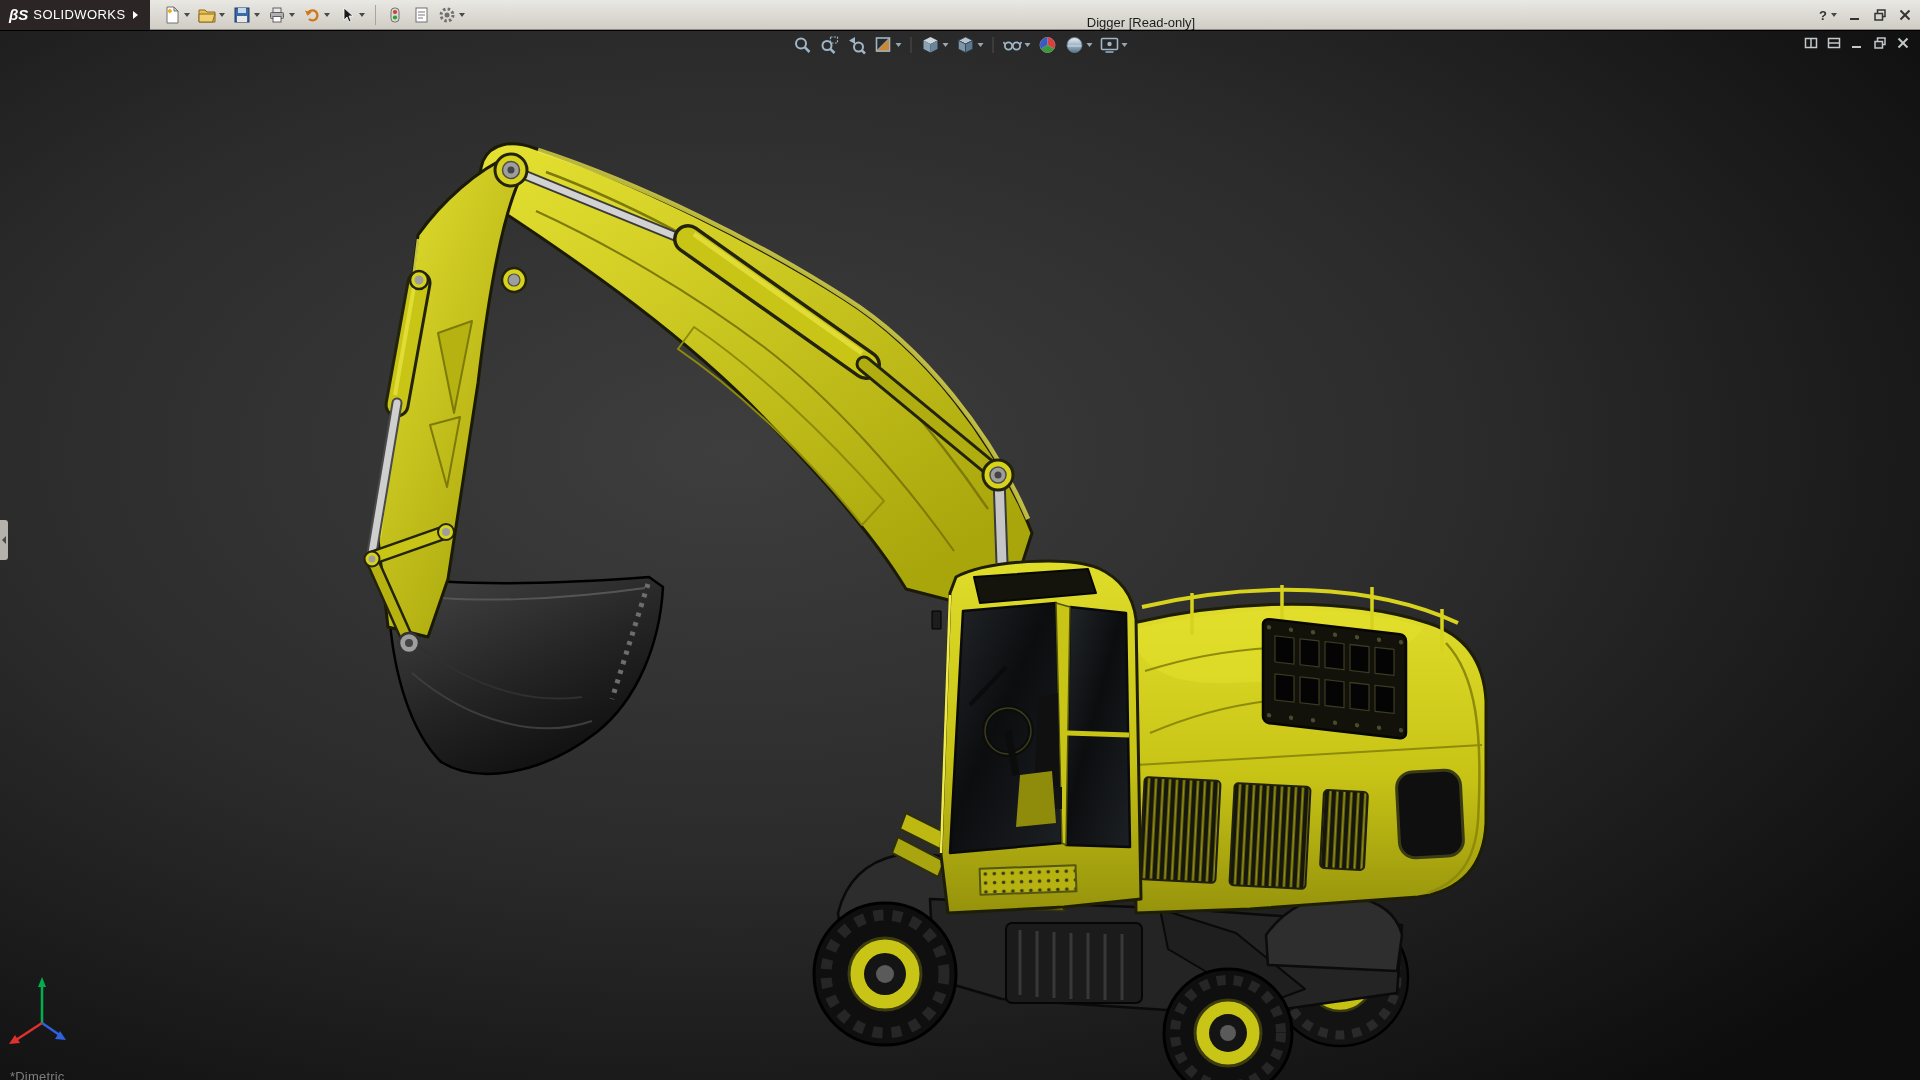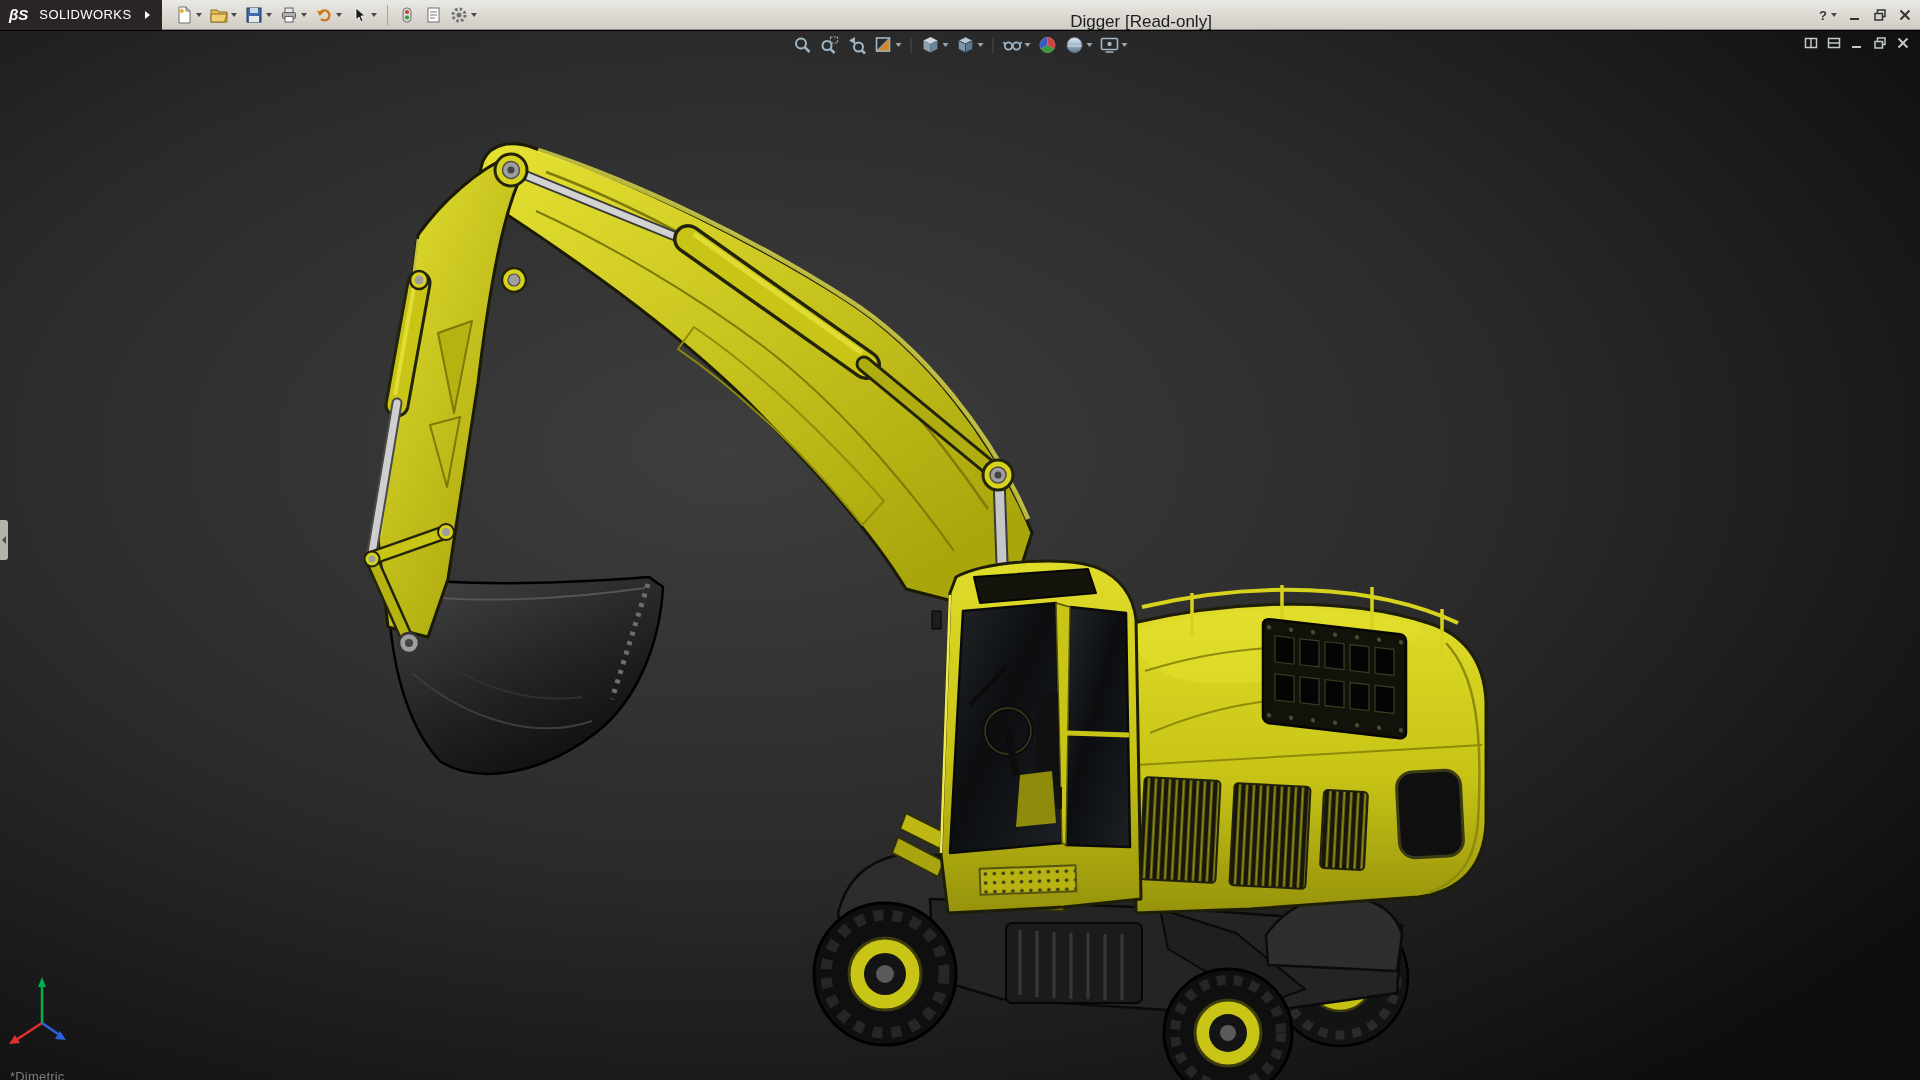--- a/index.html
+++ b/index.html
@@ -3,33 +3,33 @@
 <meta charset="utf-8">
 <style>
   *{margin:0;padding:0;box-sizing:border-box}
   html,body{width:1920px;height:1080px;overflow:hidden;background:#000;font-family:"Liberation Sans",sans-serif}
 
   
   .titlebar{position:absolute;top:0;left:0;width:1920px;height:30px;
     background:linear-gradient(#eae8e3,#d0cdc5);border-bottom:1px solid #8f8c85;
     display:flex;align-items:center;z-index:5}
   .brand{height:30px;background:#2b2526;color:#fff;display:flex;align-items:center;
-    padding:0 12px 0 9px;gap:11px;flex:0 0 auto}
+    padding:0 12px 0 9px;gap:5px;flex:0 0 auto}
   .logo-mark{font-weight:bold;font-style:italic;font-size:15px}
   .logo-text{font-weight:normal;font-size:13px;letter-spacing:.4px}
   .brand-chevron{width:0;height:0;border-left:5px solid #fff;border-top:4px solid transparent;
     border-bottom:4px solid transparent;margin-left:3px}
   .tb-icons{display:flex;align-items:center;gap:2px;margin-left:10px}
   .tbtn{display:flex;align-items:center;padding:2px 3px;border-radius:2px}
   .tbtn svg{display:block}
   .caret{width:0;height:0;border-left:3.5px solid transparent;border-right:3.5px solid transparent;
     border-top:4px solid #4a4a4a;margin-left:3px}
   .sep{width:1px;height:20px;background:#a8a59d;margin:0 5px}
   .win-title{position:absolute;left:1141px;transform:translateX(-50%);top:0;height:44px;
-    display:flex;align-items:center;font-size:17px;color:#1d1d1d;white-space:nowrap}
+    display:flex;align-items:center;font-size:13px;color:#1d1d1d;white-space:nowrap}
   .win-controls{position:absolute;right:8px;top:0;height:30px;display:flex;align-items:center;gap:11px}
   .help-btn{font-size:13px;font-weight:bold;color:#333;display:flex;align-items:center}
   .wc svg{display:block}
 
   
   .viewport{position:absolute;top:31px;left:0;width:1920px;height:1049px;background:#bef264}
   svg.scene{position:absolute;left:0;top:0;width:1920px;height:1049px}
 
   
   .headsup{position:absolute;top:3px;left:50%;transform:translateX(-50%);

